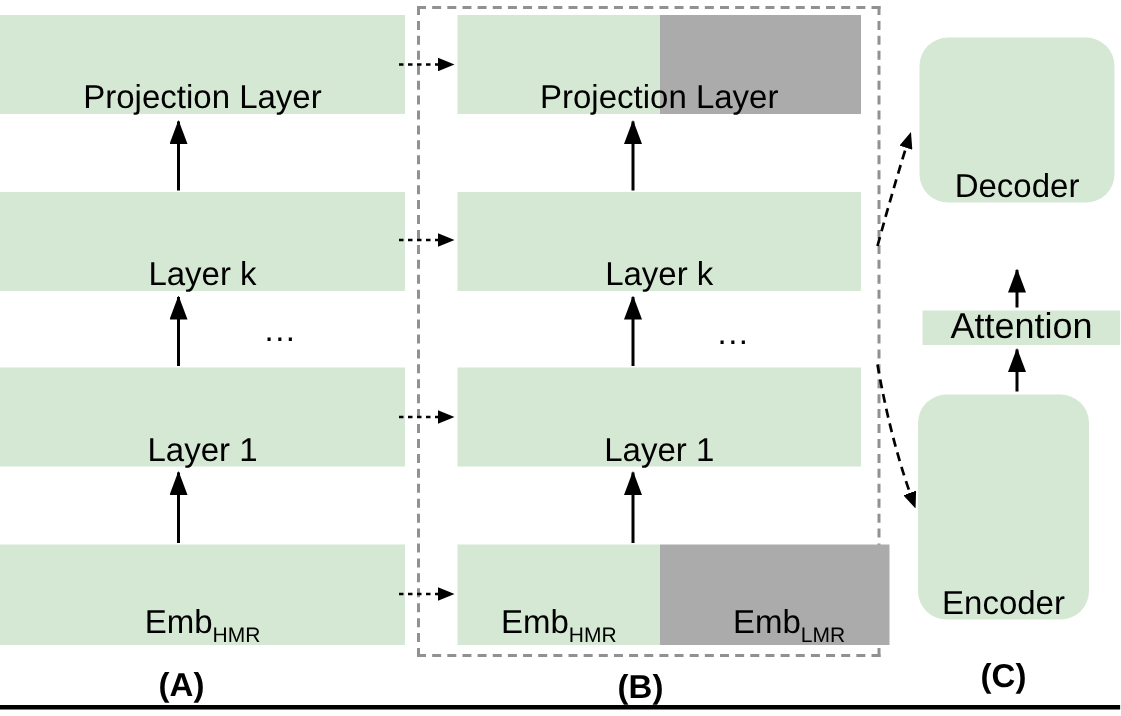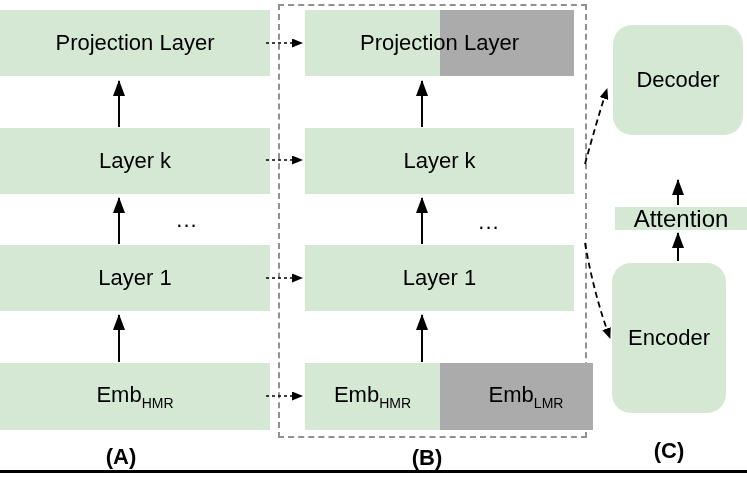--- a/index.html
+++ b/index.html
@@ -1,21 +1,21 @@
 <!DOCTYPE html>
 <html style="--green: #d5e8d4; --gray: #ababab; --dash_border: #919191; --arrow: #000000;"><head>
 <meta charset="utf-8">
 <style>
   html,body{margin:0;padding:0;background:#fff;}
   .stage{
     position:relative;width:747px;height:477px;background:#ffffff;
     font-family:"Liberation Sans",sans-serif;color:#000;overflow:hidden;
   }
   .box{
-    position:absolute;display:flex;align-items:center;justify-content:center;
+    position:absolute;display:flex;align-items:flex-end;justify-content:center;
     font-size:22px;line-height:1;white-space:nowrap;
   }
   .green{background:var(--green);}
   .gray{background:var(--gray);padding-left:19px;}
   
   .a-proj{left:0;top:10px;width:270px;height:66px;}
   .a-lk  {left:0;top:128px;width:270px;height:66px;}
   .a-l1  {left:0;top:245px;width:270px;height:66px;}
   .a-emb {left:0;top:363px;width:270px;height:67px;}
   

